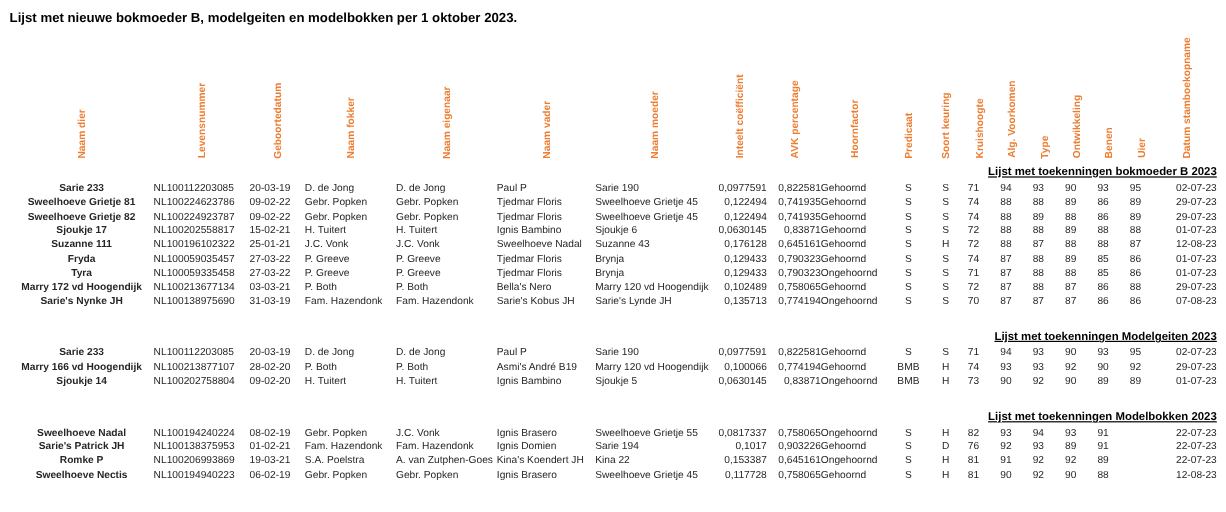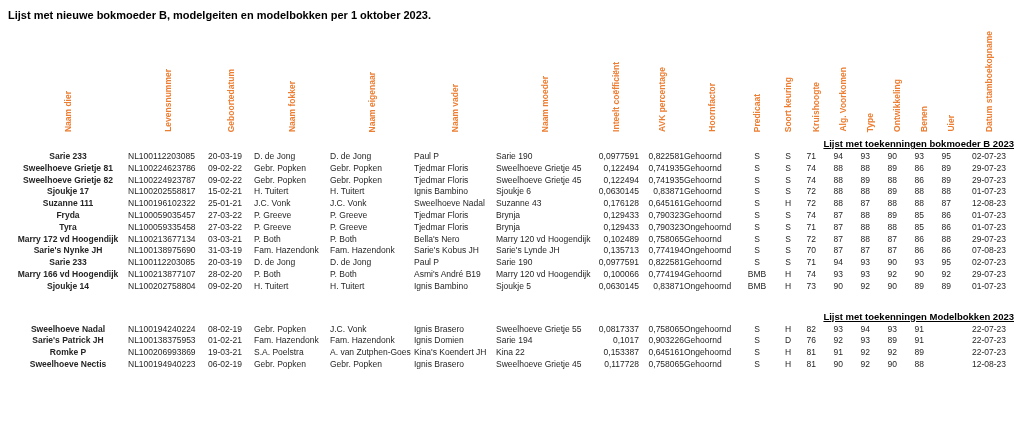--- a/index.html
+++ b/index.html
@@ -33,21 +33,21 @@
     font-size:8.5px; line-height:10px;
     max-height:110px;
   }
   tbody td { line-height:11.8px; height:11.8px; vertical-align:bottom; }
   tbody td.c0 { font-weight:bold;text-align:center; }
   td.c0, td.c1, td.c2, td.c3, td.c4, td.c5, td.c6, td.c9 { text-align:left; }
   td.c7 { text-align:right; }
   td.c8 { text-align:right; padding-right:0; }
   td.c10, td.c11 { text-align:center; }
   td.c12, td.c13, td.c14, td.c15, td.c16, td.c17 { text-align:right; padding-right:13px; }
-  td.c18 { text-align:center; }
+  td.c18 { text-align:right; }
   tr.heading-row td {
     font-weight:bold; font-size:9.5px; color:#000000;
     line-height:13px; height:14px; padding:1px 0 1px 0; text-align:right;
     white-space:nowrap; overflow:visible;
   }
   tr.heading-row.gap td { padding-top:17px; height:30px; }
   .section-heading { text-decoration:underline; }
 </style>
 </head>
 <body>
@@ -285,20 +285,23 @@
           <td class="c10">S</td>
           <td class="c11">S</td>
           <td class="c12">70</td>
           <td class="c13">87</td>
           <td class="c14">87</td>
           <td class="c15">87</td>
           <td class="c16">86</td>
           <td class="c17">86</td>
           <td class="c18">07-08-23</td>
         </tr>
+        <tr class="heading-row gap">
+          <td colspan="19"><span class="section-heading">Lijst met toekenningen Modelgeiten 2023</span></td>
+        </tr>
         <tr>
           <td class="c0">Sarie 233</td>
           <td class="c1">NL100112203085</td>
           <td class="c2">20-03-19</td>
           <td class="c3">D. de Jong</td>
           <td class="c4">D. de Jong</td>
           <td class="c5">Paul P</td>
           <td class="c6">Sarie 190</td>
           <td class="c7">0,0977591</td>
           <td class="c8">0,822581</td>

